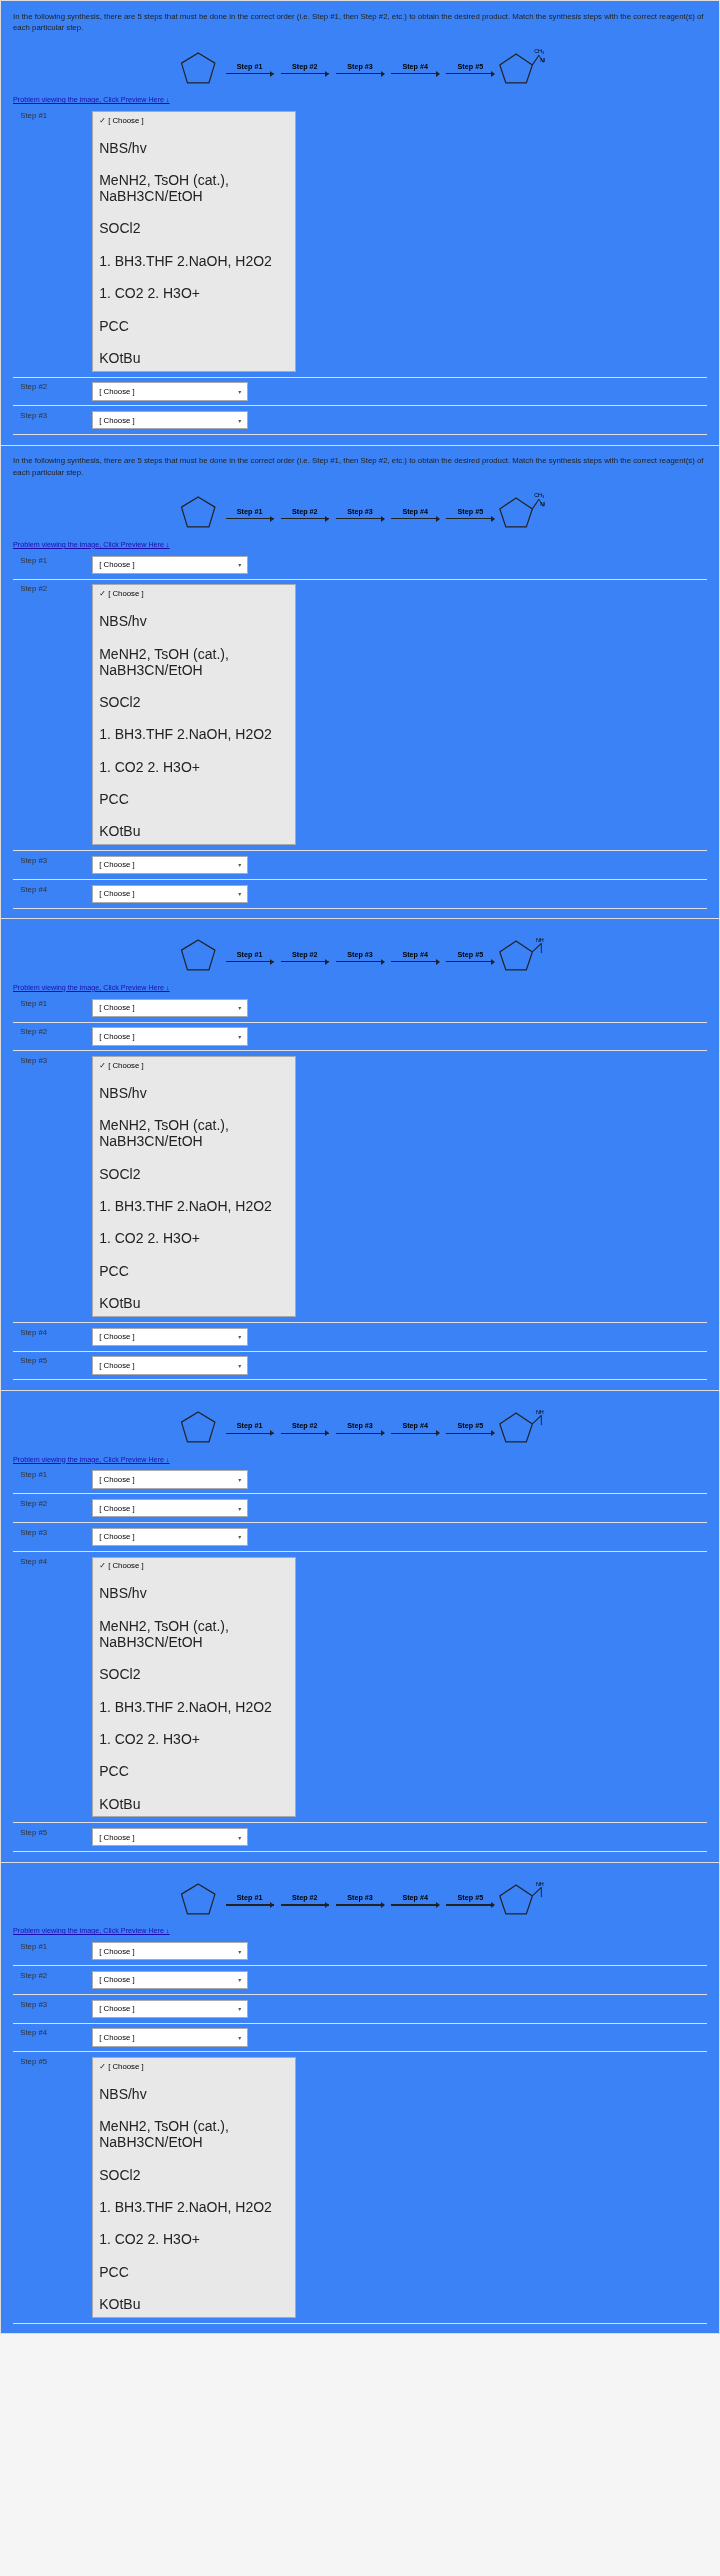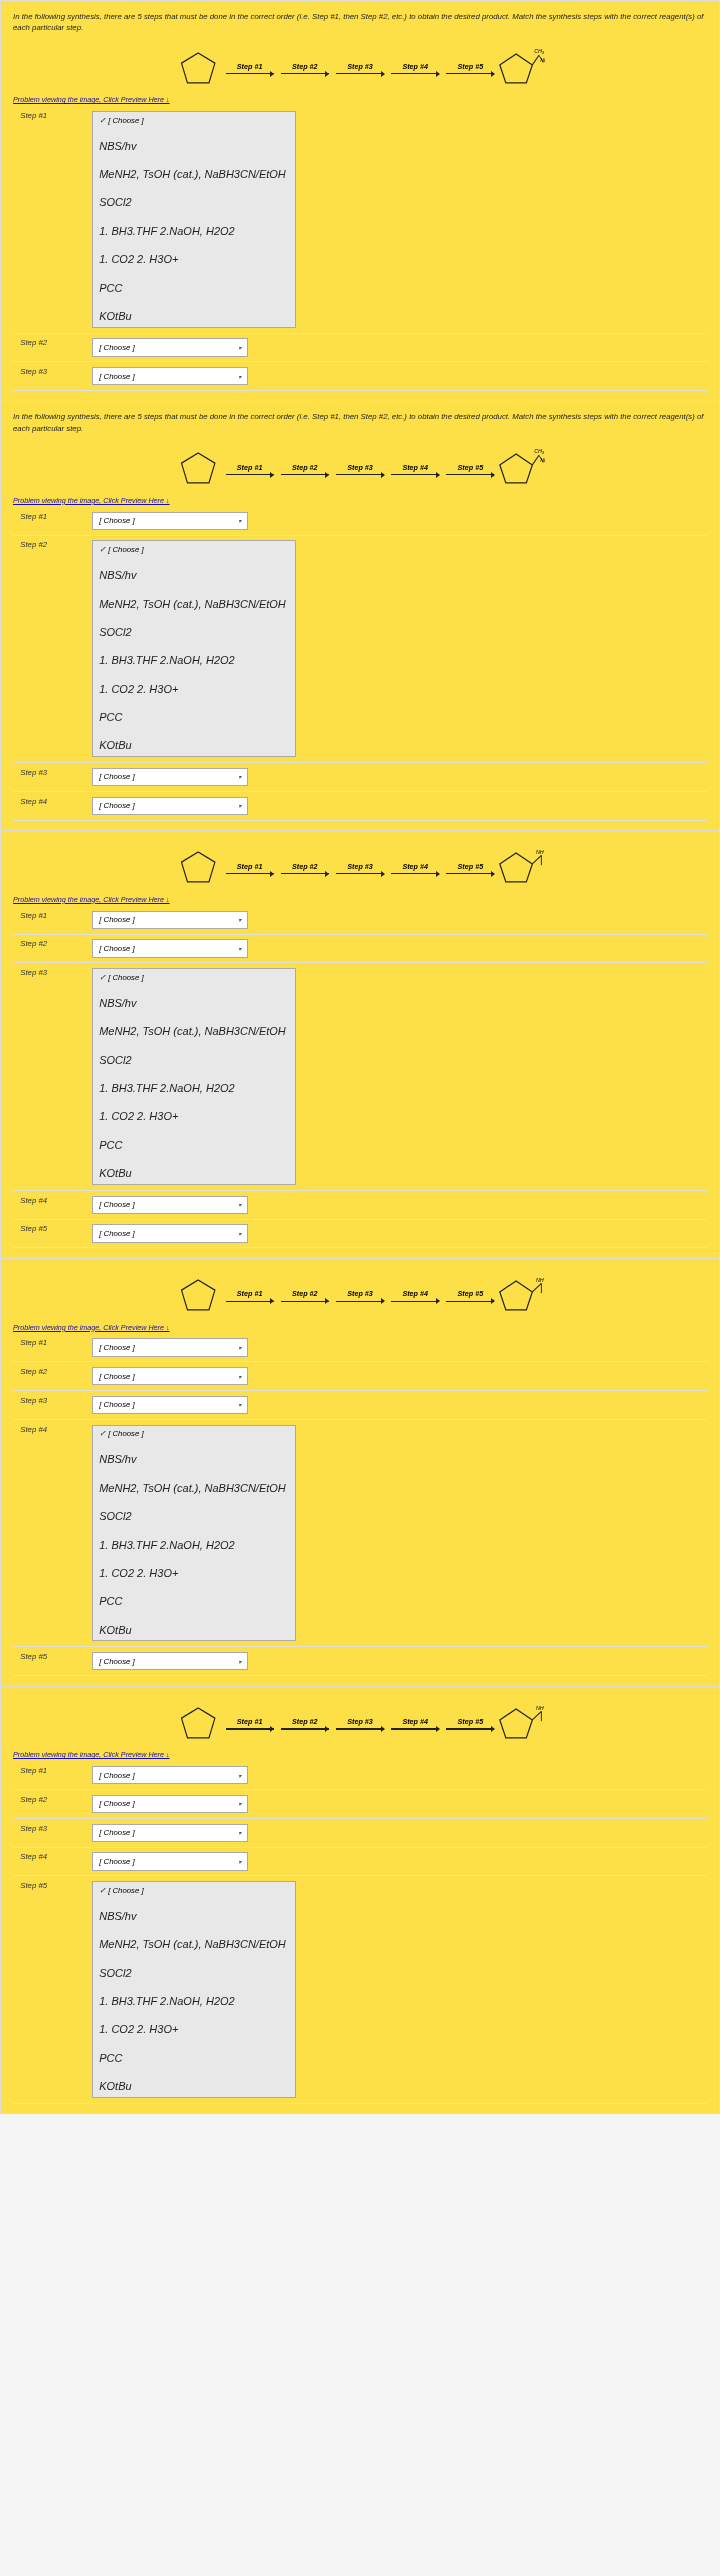--- a/index.html
+++ b/index.html
@@ -3,25 +3,24 @@
   <meta charset="utf-8">
   <style>
     * { box-sizing: border-box; margin: 0; padding: 0; }
     body {
       font-family: Arial, sans-serif;
       font-size: 7.8px;
       background: #f5f5f5;
       width: 720px;
     }
     .section {
-      background: #fde047;
+      background: #3b82f6;
       border: 0.6px solid #ddd;
       margin: 0;
       padding: 9.6px 12px;
-      font-style: italic;
     }
     .section + .section {
       border-top: none;
     }
     .instructions {
       font-size: 7.8px;
       color: #222;
       line-height: 1.5;
       margin-bottom: 7.2px;
     }
@@ -118,21 +117,21 @@
       gap: 2.4px;
       margin-bottom: 3.6px;
       font-weight: normal;
     }
     .checkmark {
       color: #222;
       font-size: 7.8px;
     }
     .dropdown-open .option {
       padding: 1.2px 0;
-      font-size: 11px;
+      font-size: 14px;
       color: #222;
       cursor: pointer;
       margin-top: 14px;
     }
     .empty-cell {
       flex: 1;
     }
     .diagram-row {
       display: flex;
       align-items: center;

